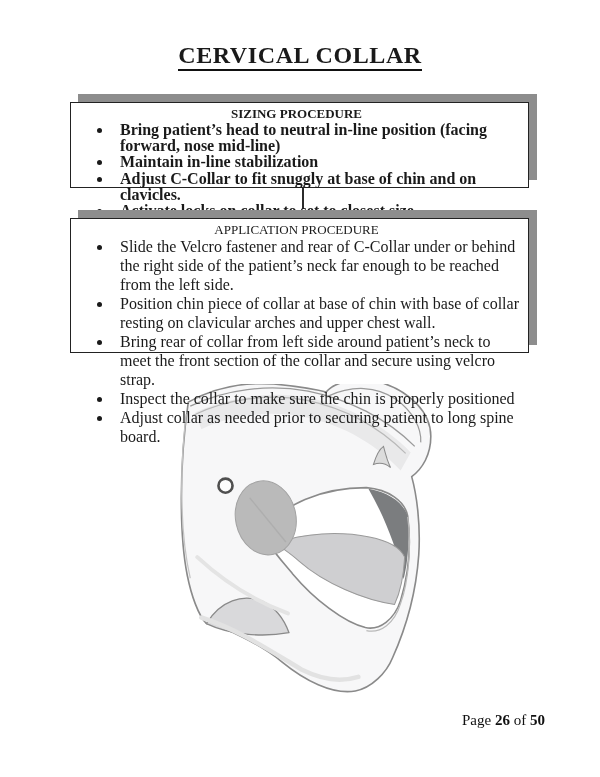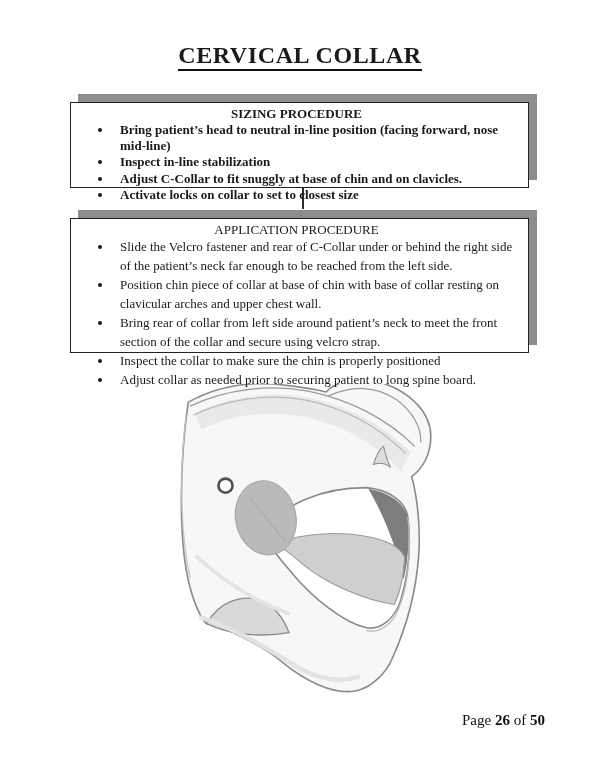--- a/index.html
+++ b/index.html
@@ -50,21 +50,21 @@
   .box-sizing-proc { top: 102px; height: 86px; font-weight: bold; }
   .box-application-proc { top: 218px; height: 135px; }
   .proc-heading {
     text-align: center;
     font-size: 13px;
     line-height: 15px;
   }
   ul.bullets {
     margin: 1px 0 0 0;
     padding-left: 42px;
-    font-size: 13px;
+    font-size: 16px;
   }
   ul.bullets li { padding-left: 7px; }
   .box-sizing-proc ul.bullets li { line-height: 16.2px; }
   .box-application-proc ul.bullets { margin-top: 0; }
   .box-application-proc ul.bullets li { line-height: 19px; }
   .illustration {
     position: absolute;
     left: 163px;
     top: 384px;
     width: 282px;
@@ -87,21 +87,21 @@
 <div class="page">
 
   <h1 class="title"><span class="title-underline">CERVICAL COLLAR</span></h1>
 
   <div class="connector"></div>
 
   <section class="proc-box box-sizing-proc">
     <div class="proc-heading">SIZING PROCEDURE</div>
     <ul class="bullets">
       <li>Bring patient’s head to neutral in-line position (facing forward, nose mid-line)</li>
-      <li>Inspect in-line stabilization</li>
+      <li>Maintain in-line stabilization</li>
       <li>Adjust C-Collar to fit snuggly at base of chin and on clavicles.</li>
       <li>Activate locks on collar to set to closest size</li>
     </ul>
   </section>
 
   <section class="proc-box box-application-proc">
     <div class="proc-heading">APPLICATION PROCEDURE</div>
     <ul class="bullets">
       <li>Slide the Velcro fastener and rear of C-Collar under or behind the right side of the patient’s neck far enough to be reached from the left side.</li>
       <li>Position chin piece of collar at base of chin with base of collar resting on clavicular arches and upper chest wall.</li>

